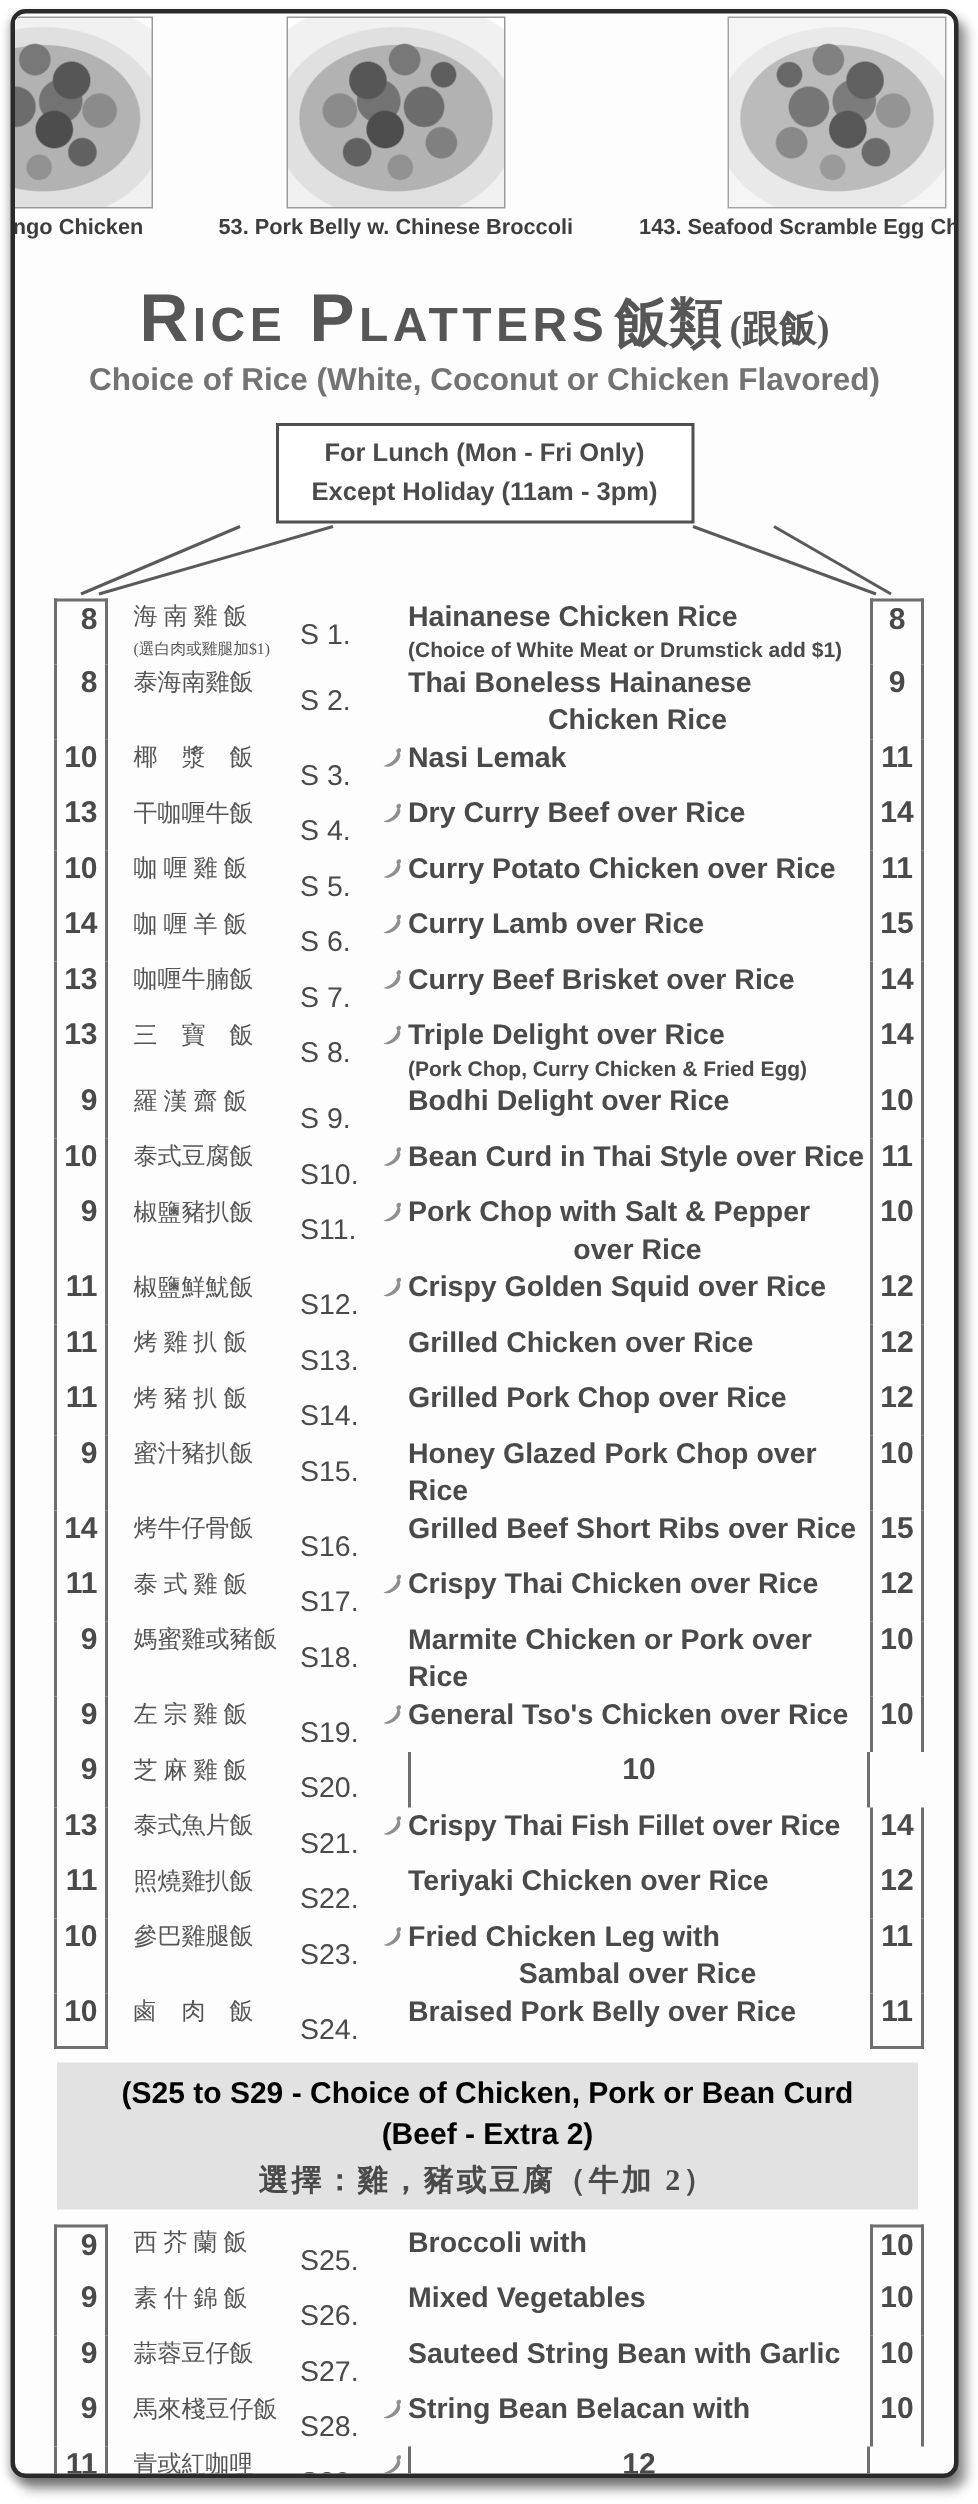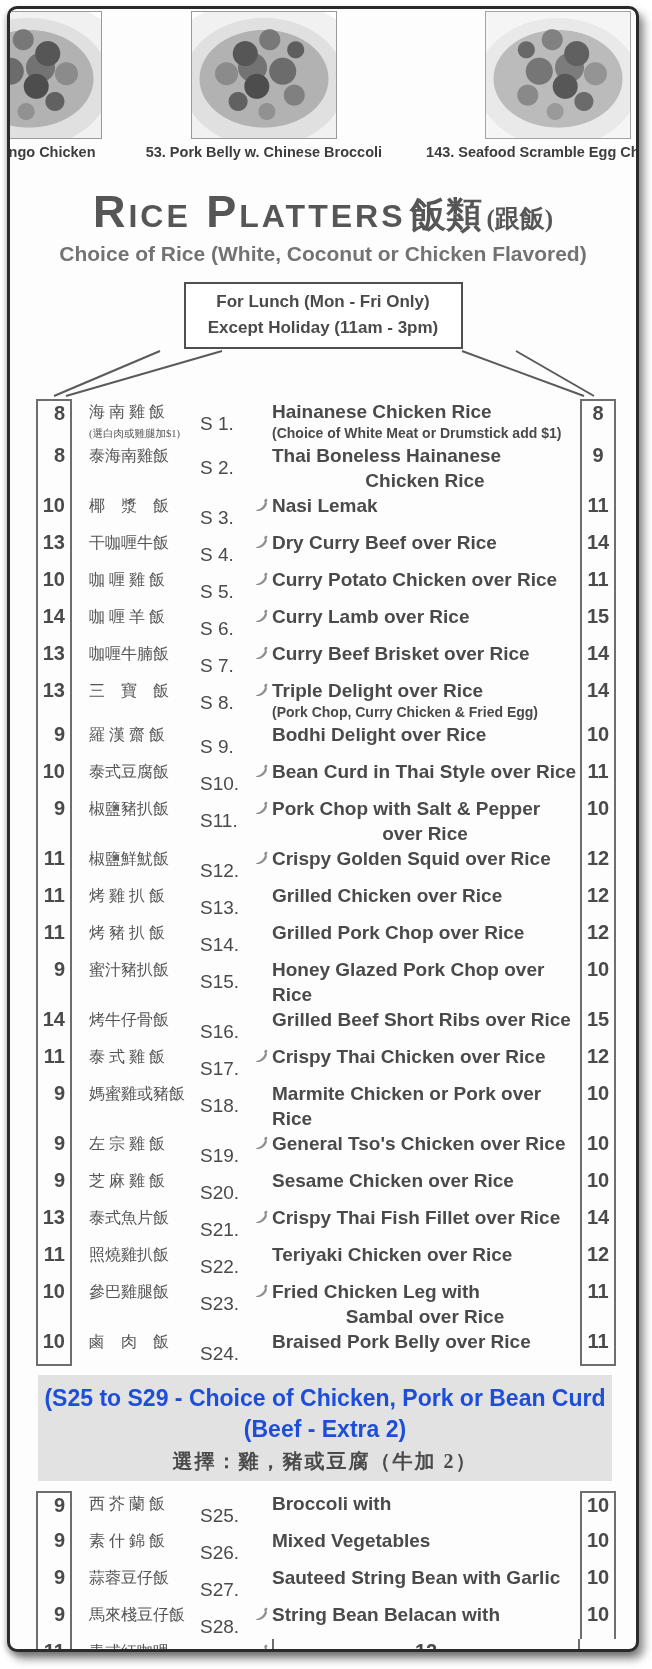--- a/index.html
+++ b/index.html
@@ -84,21 +84,21 @@
   .chili { padding-top: 5px; }
   .chili svg { width: 16px; height: 14px; display: block; }
   .en { font-size: 19px; font-weight: bold; line-height: 25px; padding-right: 2px; }
   .en .name2 { display: block; text-align: center; }
   .en .note { display: block; font-size: 14px; line-height: 19px; font-weight: bold; }
 
   
   .note-box {
     background: #e2e2e2; margin: 9px 24px 10px 28px; padding: 8px 4px 6px 4px; text-align: center;
   }
-  .note-line { font-size: 23px; font-weight: bold; color: #1d4ed8; line-height: 1.35; }
+  .note-line { font-size: 20px; font-weight: bold; color: #000000; line-height: 1.35; }
   .note-line-cn { font-family: "Liberation Serif", serif; font-size: 20px; font-weight: bold; letter-spacing: 2px; margin-top: 3px; color: #4a4a4a; }
 </style>
 </head>
 <body>
 
 <div class="page-frame">
 
 
   <div class="photo-row top">
     <div class="figure">
@@ -386,21 +386,20 @@
 
   <div class="menu-row">
     <div class="p-cell p-left">9</div>
     <div class="cn">芝 麻 雞 飯</div>
     <div class="code">S20.</div>
     <div class="chili">
       <svg viewBox="0 0 20 18" style="visibility: hidden;">
         <path d="M16.4 1.2c.9 1.4.5 2.9-.8 3.6.7 1.1.9 2.5.4 4-1 3.3-4.5 6.4-8.4 7.6-2.4.7-4.7.6-5.8-.2 3.3-.9 7-2.8 9.3-5.5 1.6-1.9 2.5-3.8 2.6-5.7-.9-.6-1.1-1.9-.4-2.8.8-1.1 2.2-1.5 3.1-1z" fill="#8f8f8f"></path>
       </svg>
     </div>
-    <div class="en">Sesame Chicken over Rice</div>
     <div class="p-cell p-right">10</div>
   </div>
 
   <div class="menu-row">
     <div class="p-cell p-left">13</div>
     <div class="cn">泰式魚片飯</div>
     <div class="code">S21.</div>
     <div class="chili">
       <svg viewBox="0 0 20 18">
         <path d="M16.4 1.2c.9 1.4.5 2.9-.8 3.6.7 1.1.9 2.5.4 4-1 3.3-4.5 6.4-8.4 7.6-2.4.7-4.7.6-5.8-.2 3.3-.9 7-2.8 9.3-5.5 1.6-1.9 2.5-3.8 2.6-5.7-.9-.6-1.1-1.9-.4-2.8.8-1.1 2.2-1.5 3.1-1z" fill="#8f8f8f"></path>

